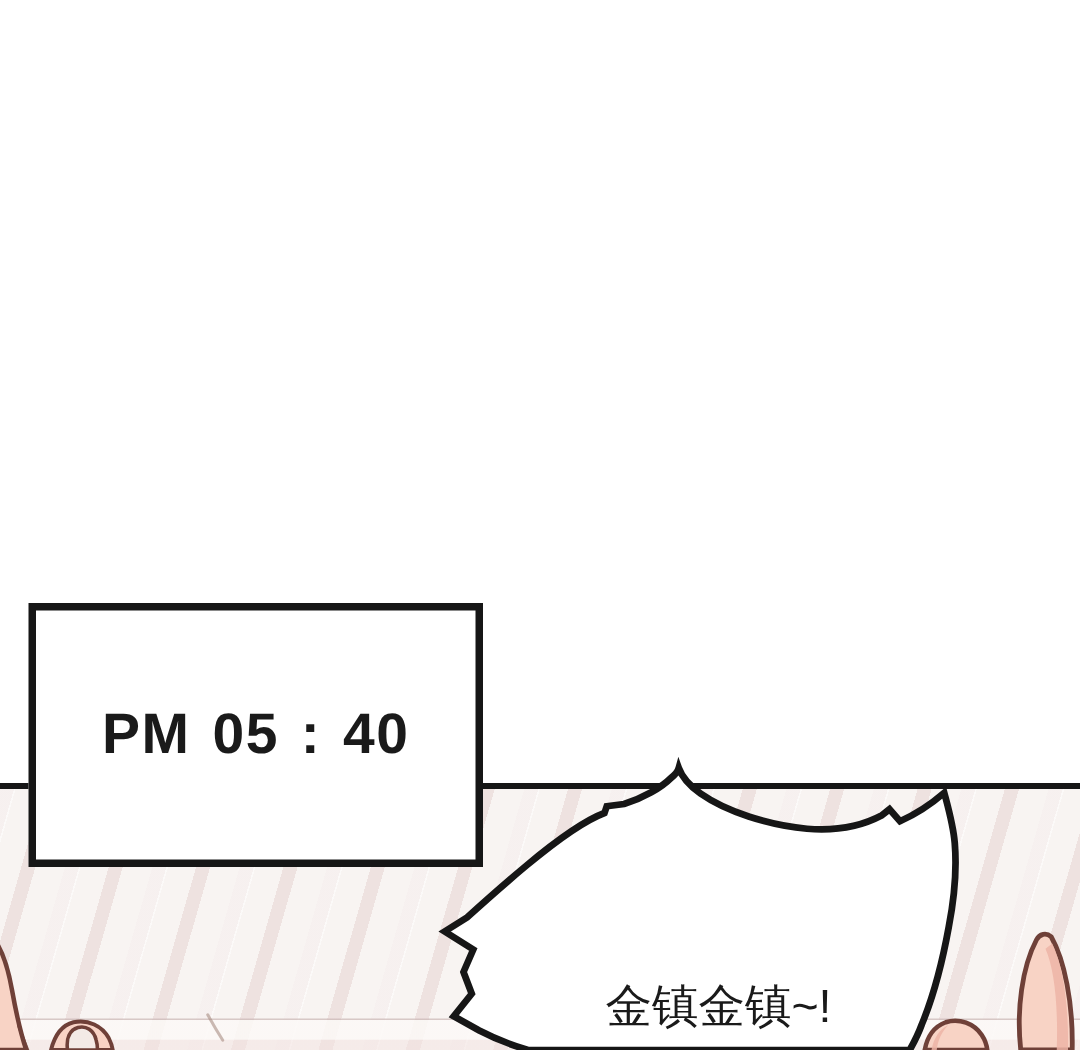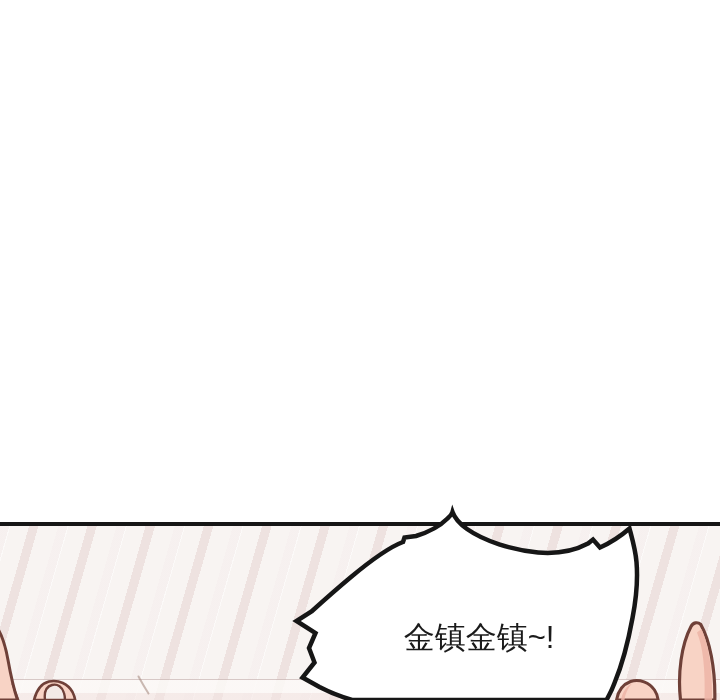--- a/index.html
+++ b/index.html
@@ -40,21 +40,21 @@
   .time-label{
     font-size:38px;font-weight:600;letter-spacing:1px;word-spacing:3px;
     color:var(--text,#1a1a1a);
   }
   
   .bubble-text{
     position:absolute;left:334px;top:617px;width:290px;text-align:center;
     font-size:31px;line-height:42px;color:var(--text,#1a1a1a);z-index:4;
     font-family:"Liberation Sans","DejaVu Sans",sans-serif;
   }
-  .bubble-line{display:block;white-space:nowrap;}
+  .bubble-line{display:block;white-space:nowrap;margin-top:33px;}
 </style>
 </head>
 <body>
 
 <div class="canvas">
 
   <div></div>
 
   <div class="panel"></div>
   <div class="surface-band"></div>
@@ -97,18 +97,21 @@
 
     <path class="crease" d="M 138.5 676.5 C 141.5 682 145 688 148.5 693.5"></path>
 
     <path class="skin" d="M 616.5 700 C 618 691.5 622.5 684.5 630.5 681.5 C 639.5 678.5 649.5 682.5 654.5 690 C 656.5 693 657.8 696.5 658.2 700 Z"></path>
     <path class="shade" d="M 621 700 C 622.5 692 626.5 686 632 683.5 C 627.5 688.5 625 694 624.5 700 Z"></path>
 
     <path class="skin" style="stroke-width:3.2" d="M 680.5 700 C 677.5 673 681.5 644.5 691 626.5 C 693 622.5 697.5 621.5 700.8 624.5 C 709.5 640 715.5 668 714.8 700 Z"></path>
     <path class="shade" d="M 701.5 629 C 708.5 644 712.5 668 712 700 L 704.5 700 C 705.5 670 703 646.5 697 632.5 Z"></path>
   </svg>
 
+  <div class="time-card">
+    <span class="time-label">PM 05 : 40</span>
+  </div>
 
   <div class="bubble-text">
     <span class="bubble-line">金镇金镇~!</span>
   </div>
 
 </div>
 
 </body></html>

